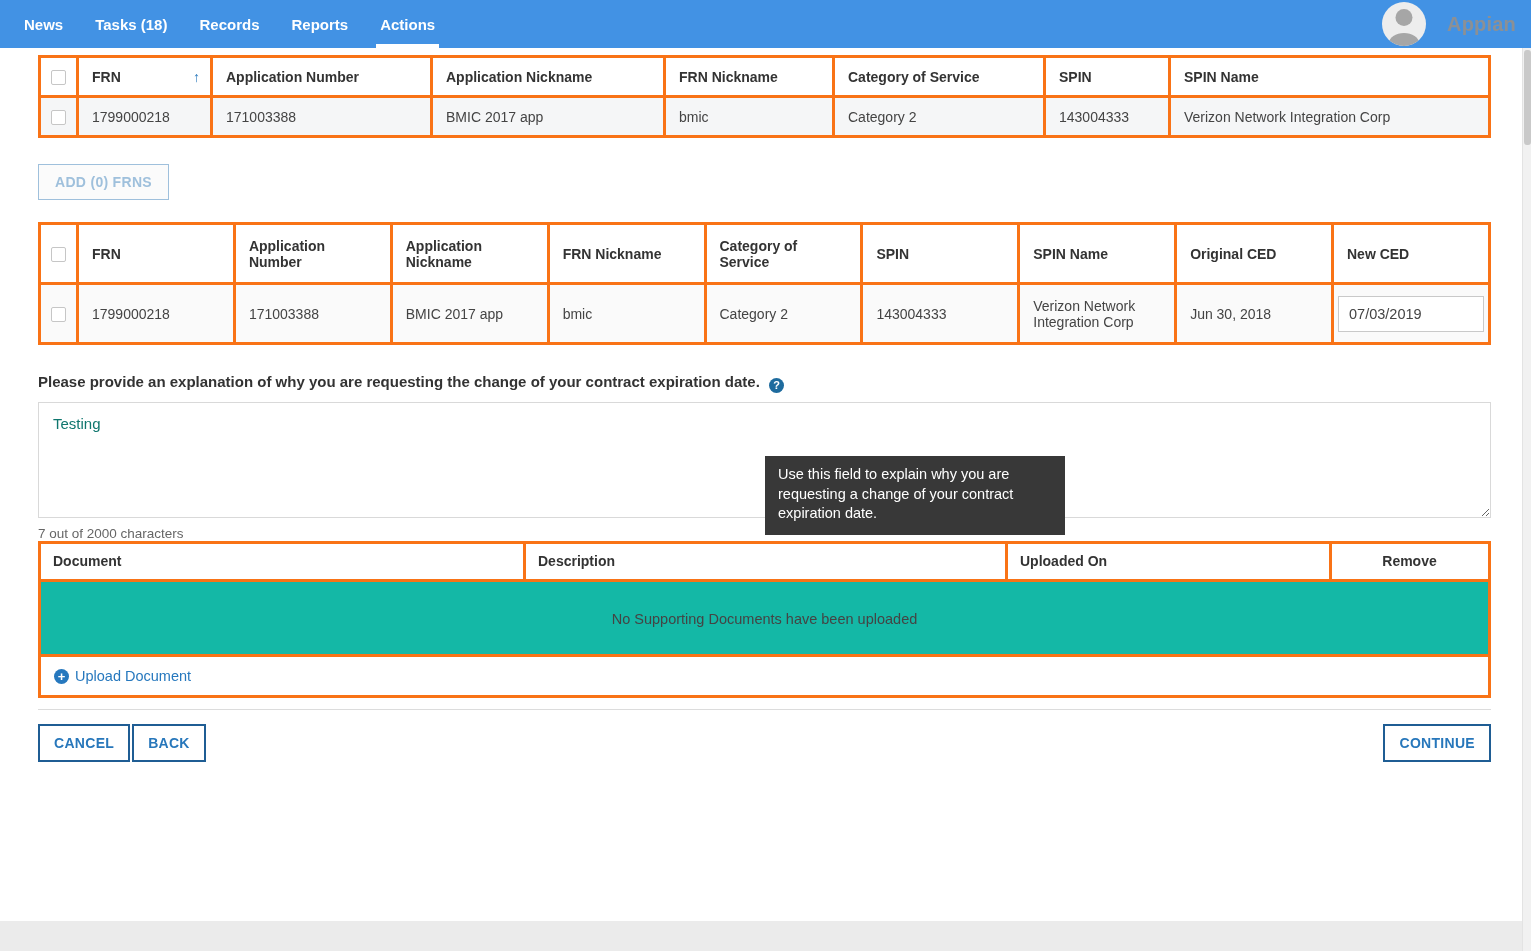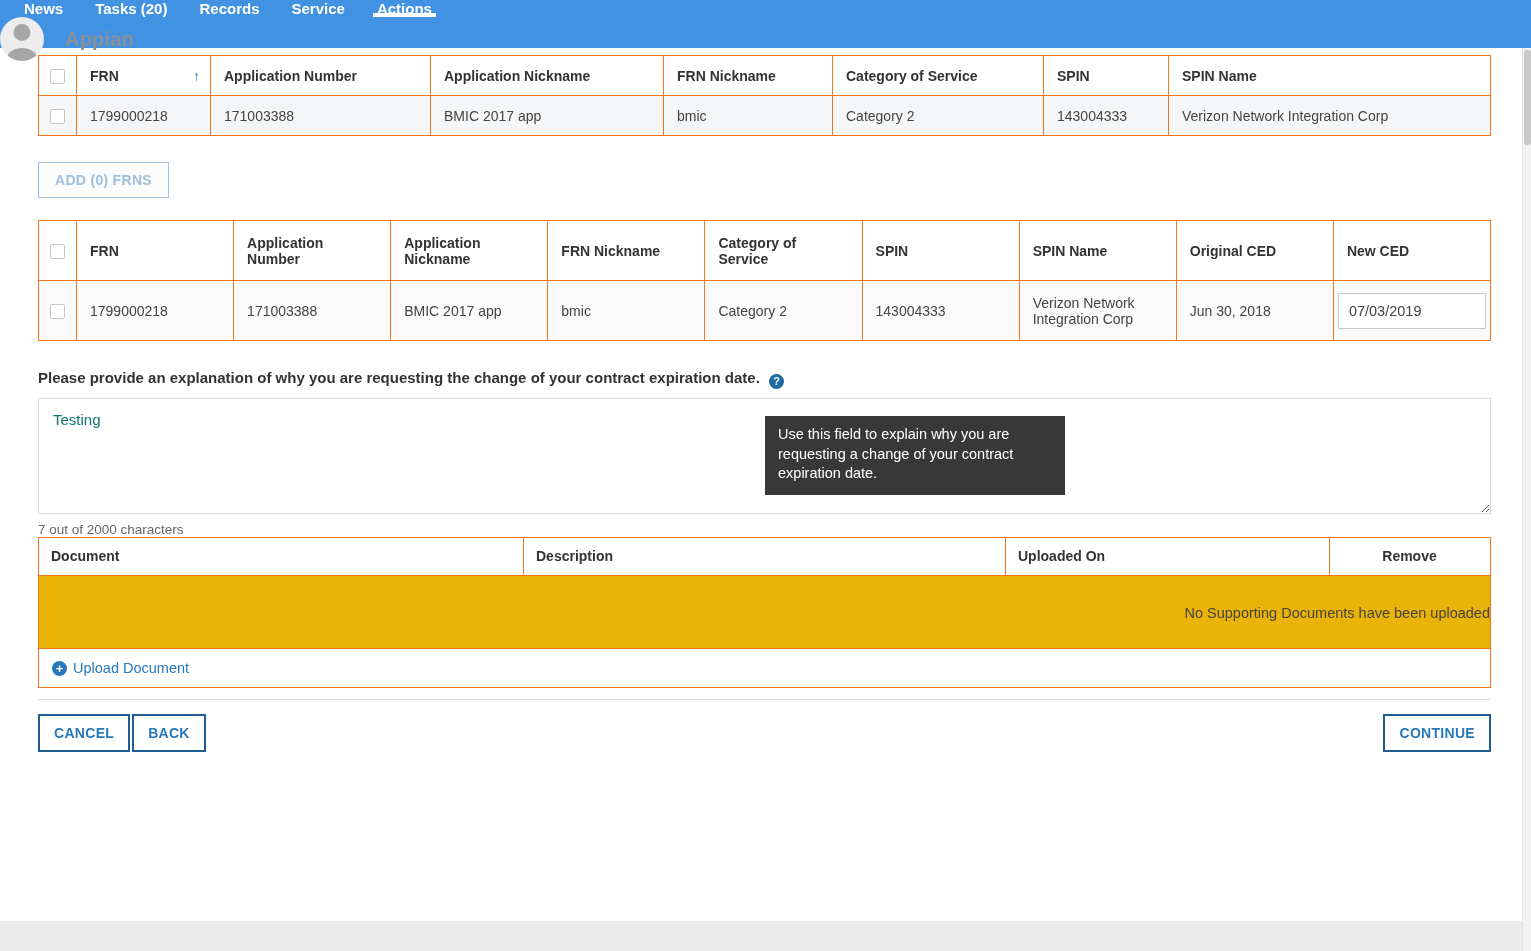--- a/index.html
+++ b/index.html
@@ -12,21 +12,20 @@
     position: relative;
   }
 
   
   .topnav {
     height: 48px;
     background: #4292e4;
     display: flex;
     align-items: stretch;
     justify-content: space-between;
-    flex-direction: column;
   }
   .nav-tabs { display: flex; align-items: stretch; padding-left: 8px; }
   .nav-tab {
     position: relative;
     display: flex; align-items: center;
     padding: 0 16px;
     color: #fff;
     font-size: 15px;
     font-weight: 700;
     cursor: pointer;
@@ -56,21 +55,21 @@
     width: 30px; height: 20px; border-radius: 50% 50% 0 0;
     background: #a6a6a6;
   }
   .brand { font-size: 20px; font-weight: 700; color: #8b9095; letter-spacing: 0.2px; }
 
   
   .content { background: #fff; padding: 7px 40px 30px 38px; min-height: 873px; }
 
   table { width: 100%; border-collapse: collapse; table-layout: fixed; }
   th, td {
-    border: 1px solid #f97316;
+    border: 3px solid #f97316;
     padding: 9px 13px;
     text-align: left;
     vertical-align: middle;
     font-size: 14px;
     color: #444;
     word-wrap: break-word;
   }
   th { font-weight: 700; color: #333; background: #fff; }
   .col-check { width: 38px; text-align: center; padding: 9px 6px; }
   input[type="checkbox"] {
@@ -137,22 +136,22 @@
     font-size: 15px;
     color: #0f766e;
     resize: both;
     outline: none;
   }
   .char-counter { margin-top: 8px; font-size: 13.5px; color: #666; }
 
   .upload-label { margin-top: 15px; margin-bottom: 10px; font-size: 15px; font-weight: 700; color: #333; }
   .doc-table th { height: 38px; padding-left: 12px; }
   .doc-table .empty-cell {
-    background: #eab308;
-    text-align: right;
+    background: #14b8a6;
+    text-align: center;
     padding: 29px 0 27px;
     font-size: 14.5px;
     color: #444;
   }
   .doc-table .upload-cell { padding: 11px 13px; background: #fff; }
   .upload-link {
     color: #2678be;
     font-size: 14.5px;
     text-decoration: none;
     display: inline-flex; align-items: center; gap: 6px;
@@ -176,21 +175,21 @@
     letter-spacing: 0.3px;
     cursor: pointer;
     font-family: "Liberation Sans", "DejaVu Sans", sans-serif;
   }
   .btn-back { margin-left: 2px; }
   .btn-continue { margin-left: auto; }
 
   
   .tooltip {
     position: absolute;
-    left: 765px; top: 416px;
+    left: 765px; top: 456px;
     width: 300px;
     background: #383838;
     color: #fff;
     font-size: 14.5px;
     line-height: 1.35;
     padding: 9px 13px 11px;
     z-index: 20;
   }
 
   
@@ -208,23 +207,23 @@
     background: #c9c9c9;
     border-radius: 3px;
   }
 </style>
 </head>
 <body>
 
 <div class="topnav">
   <div class="nav-tabs">
     <a class="nav-tab">News</a>
-    <a class="nav-tab">Tasks (20)</a>
+    <a class="nav-tab">Tasks (18)</a>
     <a class="nav-tab">Records</a>
-    <a class="nav-tab">Service</a>
+    <a class="nav-tab">Reports</a>
     <a class="nav-tab active">Actions</a>
   </div>
   <div class="nav-right">
     <div class="avatar">
       <span class="head"></span>
       <span class="shoulders"></span>
     </div>
     <span class="brand">Appian</span>
   </div>
 </div>

